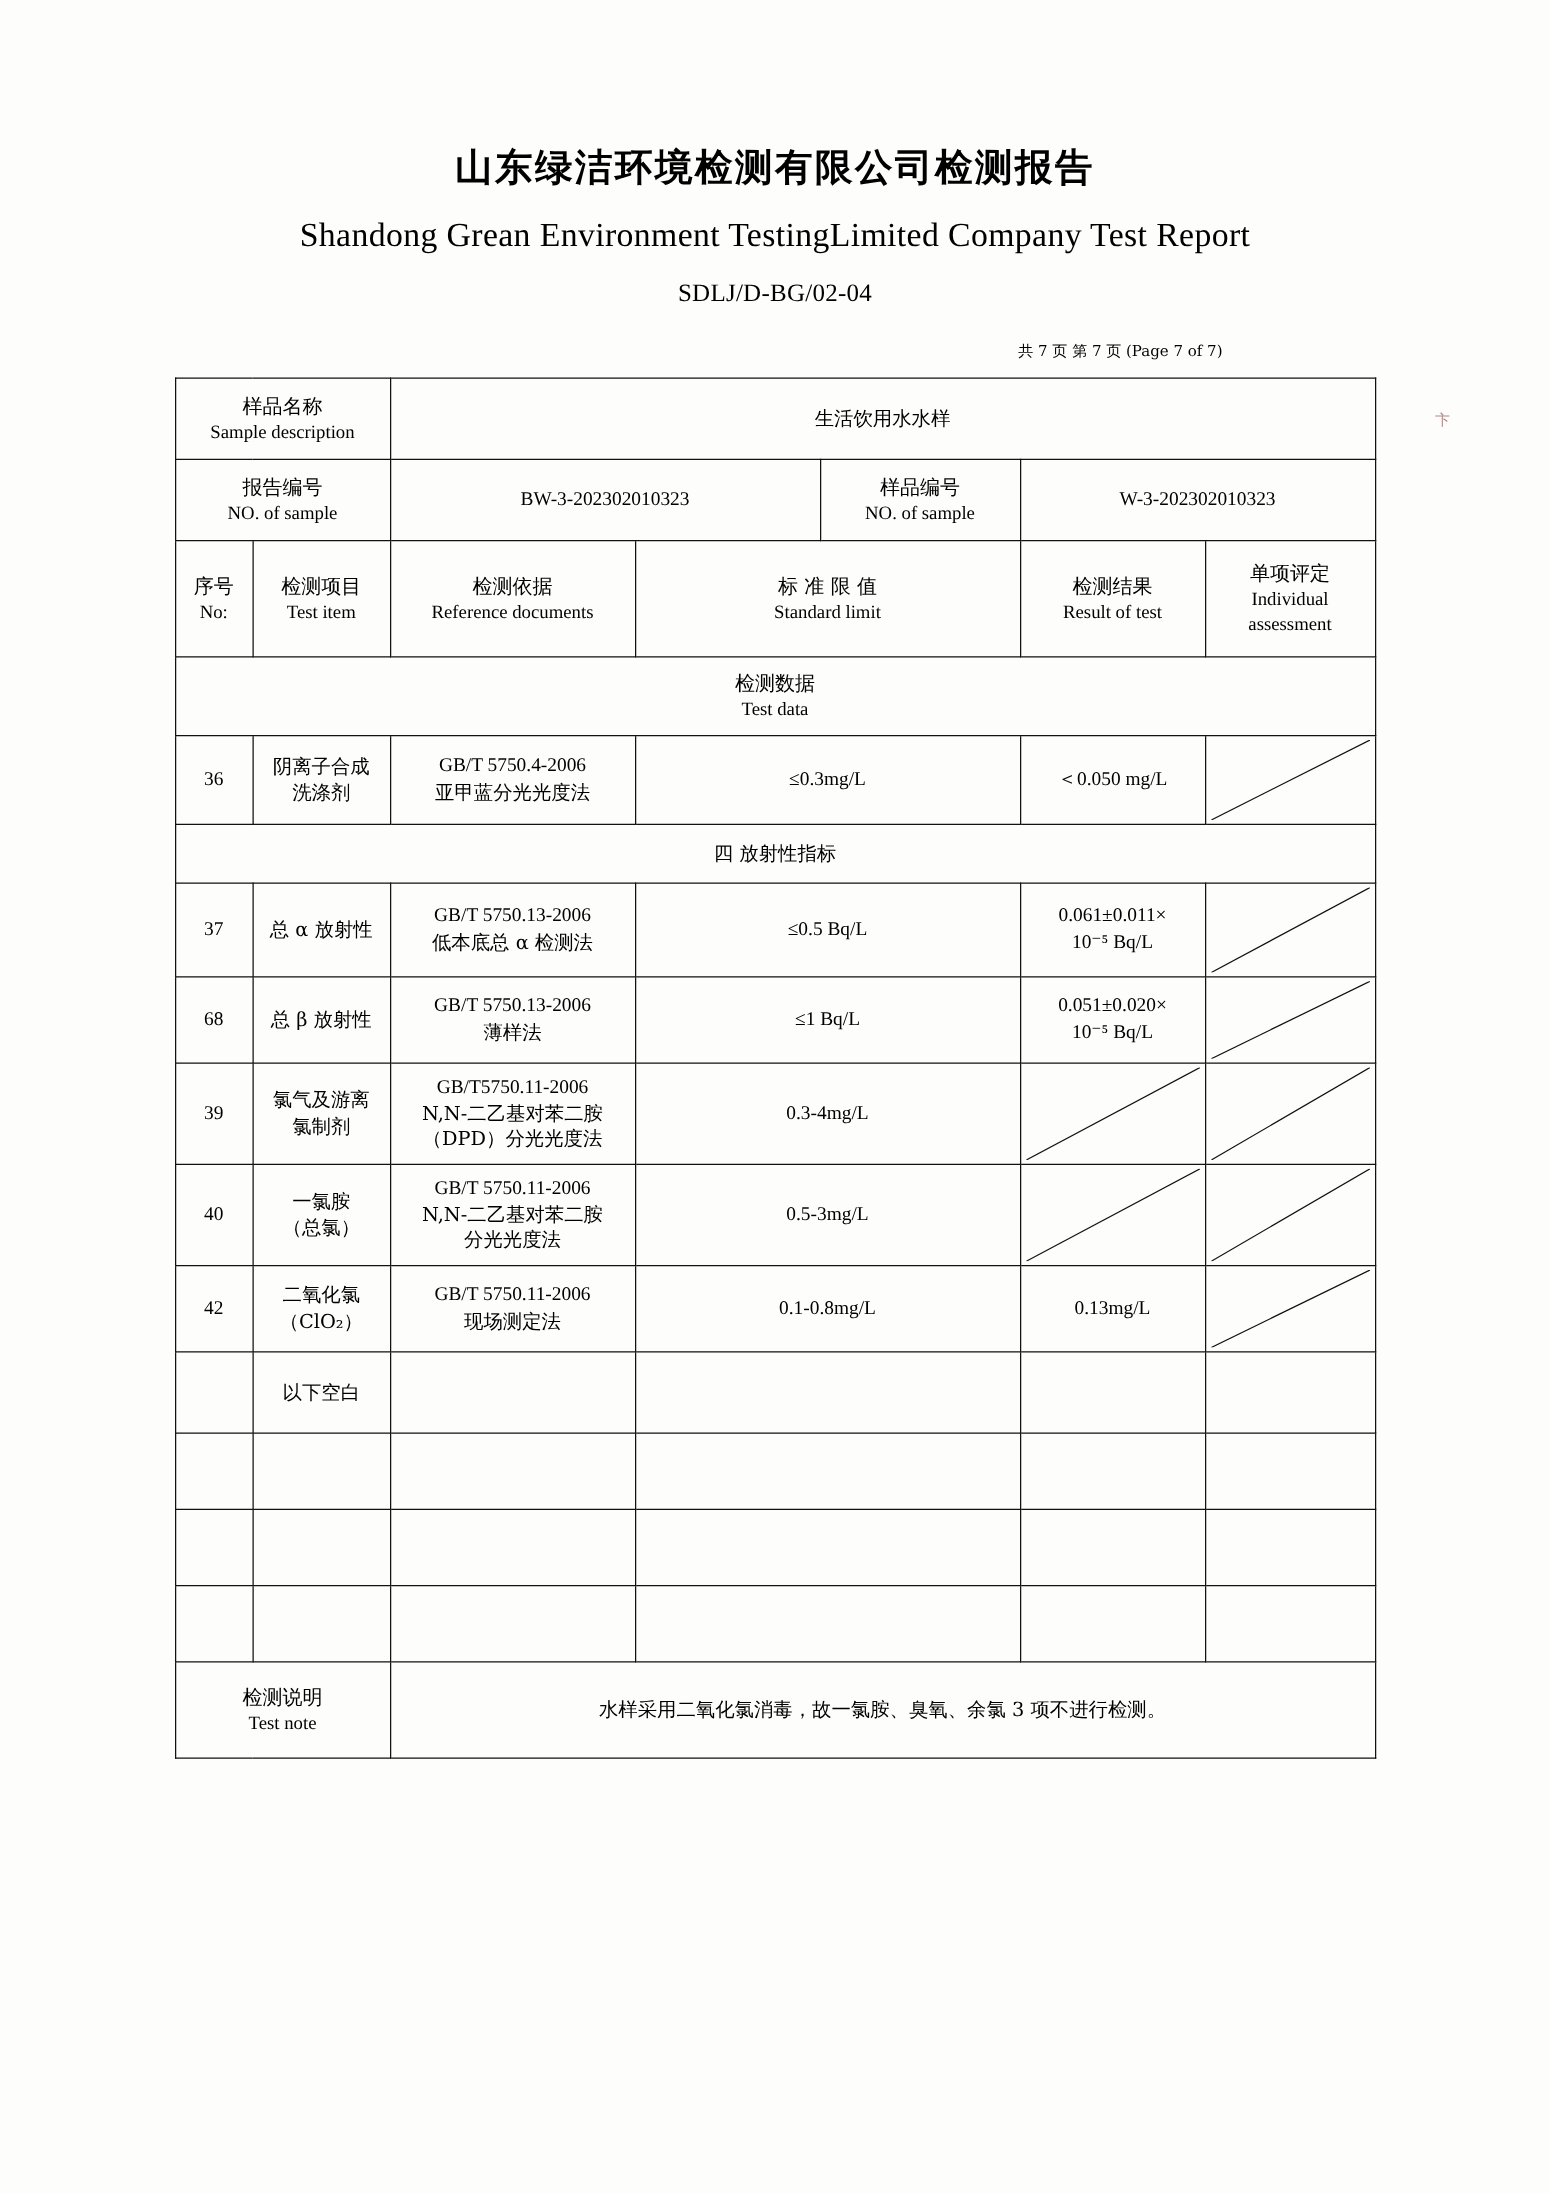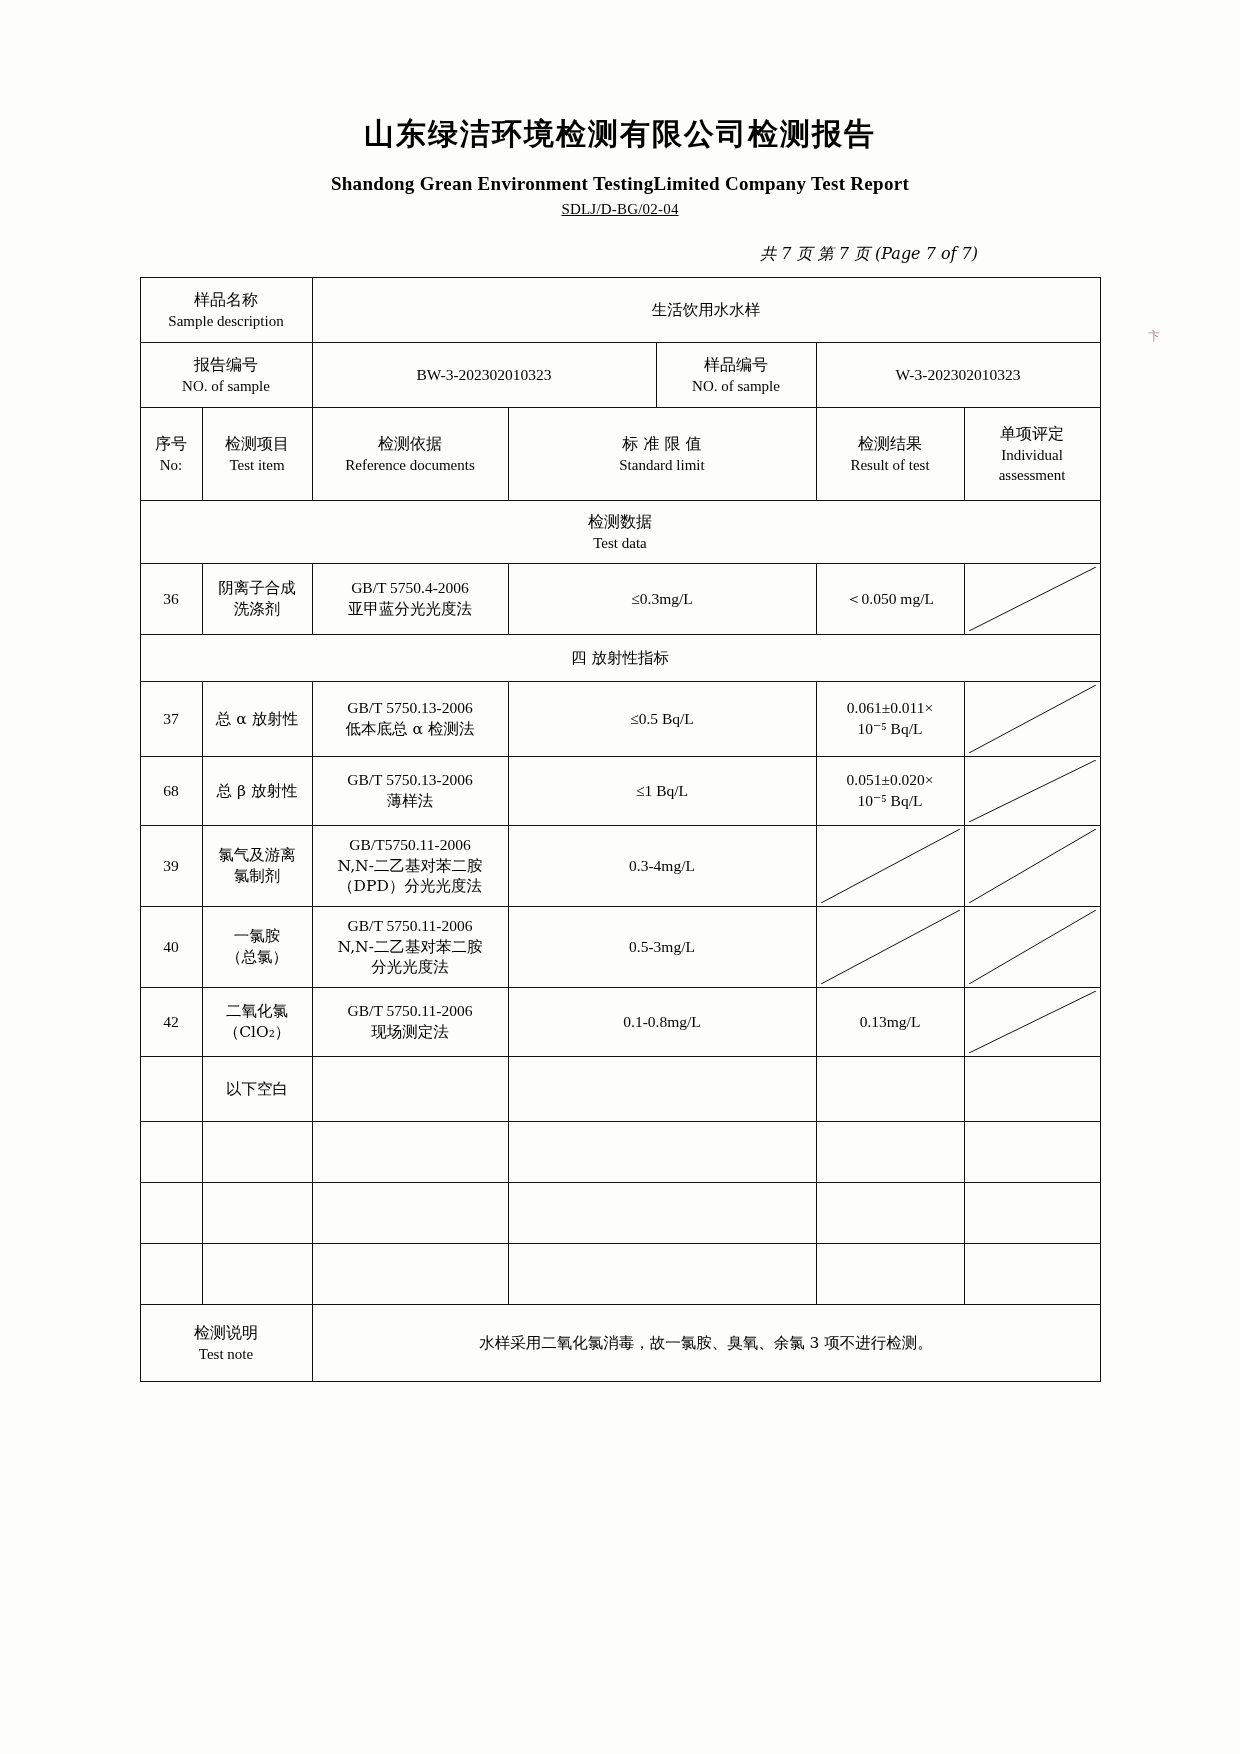--- a/index.html
+++ b/index.html
@@ -26,37 +26,35 @@
     text-align: center;
     padding-top: 114px;
   }
   .title-cn {
     font-size: 30px;
     font-weight: bold;
     letter-spacing: 2px;
     font-family: "DejaVu Serif", "Liberation Serif", serif;
   }
   .title-en {
-    font-size: 19px;
-    font-weight: bold;
+    font-size: 27px;
+    font-weight: normal;
     margin-top: 18px;
     letter-spacing: 0.3px;
   }
   .doc-code {
-    font-size: 15px;
-    margin-top: 6px;
+    font-size: 20px;
+    margin-top: 20px;
     letter-spacing: 0.2px;
-    text-decoration: underline;
   }
   .page-no {
     margin-top: 26px;
     text-align: right;
     padding-right: 262px;
-    font-size: 16px;
-    font-style: italic;
+    font-size: 12px;
   }
 
   table.report {
     border-collapse: collapse;
     margin: 12px auto 12px auto;
     width: 960px;
     table-layout: fixed;
   }
   table.report td {
     border: 1px solid #111;

